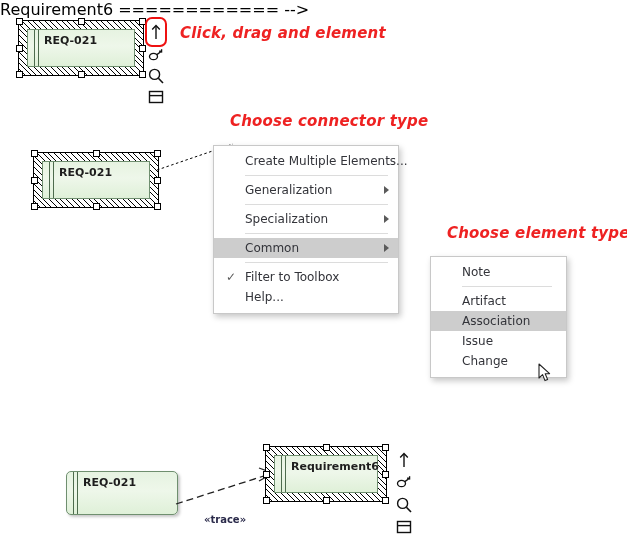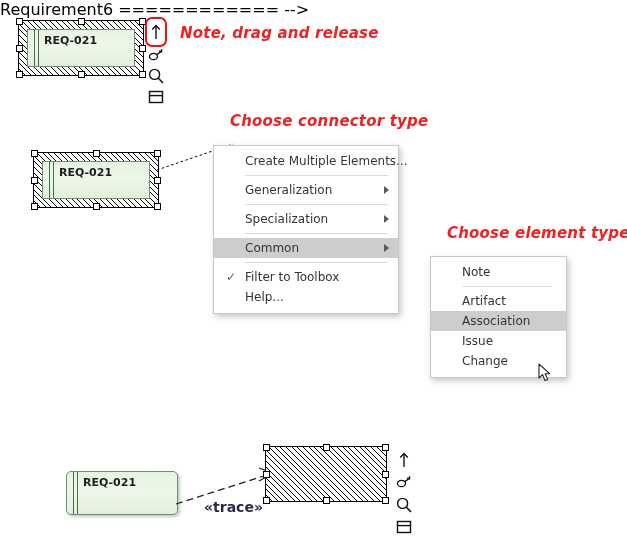--- a/index.html
+++ b/index.html
@@ -144,21 +144,21 @@
   
   .leader { position: absolute; }
 </style>
 </head>
 <body>
 
 
 
 
 
-<div class="annot" style="left:180px; top:24px;">Note, drag and release</div>
+<div class="annot" style="left:180px; top:24px;">Click, drag and element</div>
 
 <div class="annot" style="left:230px; top:112px;">Choose connector type</div>
 
 <div class="annot" style="left:447px; top:224px;">Choose element type</div>
 
 
 
 <div class="elem selected" style="left:18px; top:20px; width:126px; height:56px;">
   <div class="hatch"></div>
   <div class="body" style="left:9px; top:9px; right:9px; bottom:9px;">
@@ -308,25 +308,28 @@
   <div class="body" style="left:0; top:0; right:0; bottom:0;">
     <div class="label">REQ-021</div>
   </div>
 </div>
 
 
 <svg style="position:absolute; left:170px; top:462px;" width="115" height="50">
   <line x1="6" y1="42" x2="100" y2="12" stroke="#222" stroke-width="1.3" stroke-dasharray="7,4"></line>
   <polyline points="89,6 103,11.2 89,19" fill="none" stroke="#222" stroke-width="1.3"></polyline>
 </svg>
-<div style="position:absolute; left:204px; top:499px; font-size:14px; font-weight:bold;
+<div style="position:absolute; left:204px; top:514px; font-size:10px; font-weight:bold;
             color:#2a2a4a; font-family:'DejaVu Sans', sans-serif;">«trace»</div>
 
 <div class="elem selected" style="left:265px; top:446px; width:122px; height:56px;">
   <div class="hatch"></div>
+  <div class="body" style="left:9px; top:9px; right:9px; bottom:9px;">
+    <div class="label">Requirement6</div>
+  </div>
   <div class="handle" style="left:-2px;  top:-2px;"></div>
   <div class="handle" style="left:58px;  top:-2px;"></div>
   <div class="handle" style="left:117px; top:-2px;"></div>
   <div class="handle" style="left:-2px;  top:25px;"></div>
   <div class="handle" style="left:117px; top:25px;"></div>
   <div class="handle" style="left:-2px;  top:51px;"></div>
   <div class="handle" style="left:58px;  top:51px;"></div>
   <div class="handle" style="left:117px; top:51px;"></div>
 </div>
 

